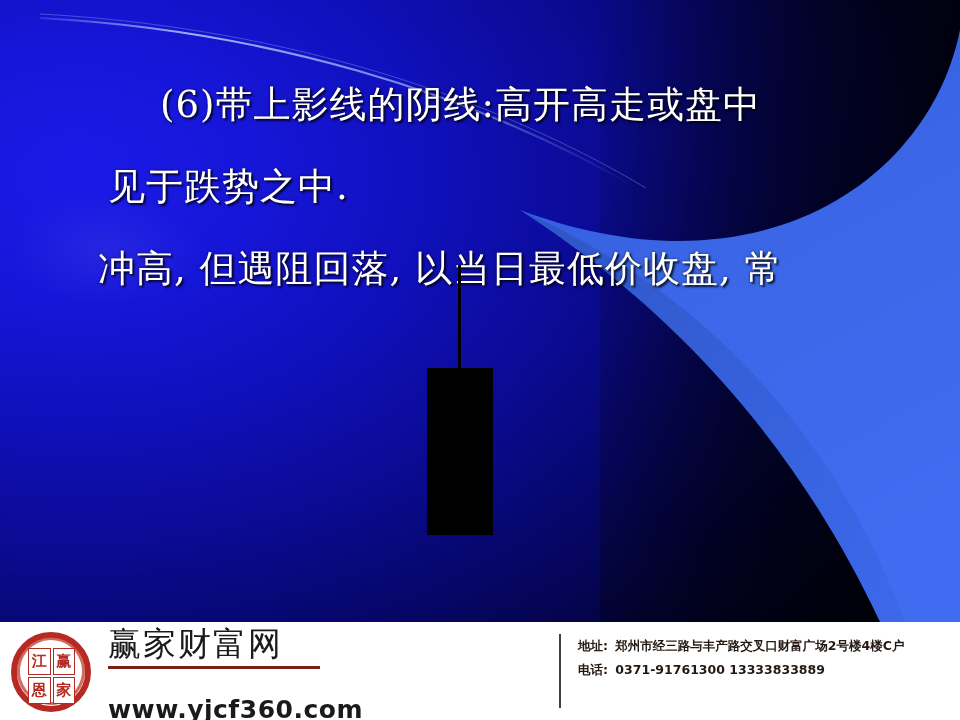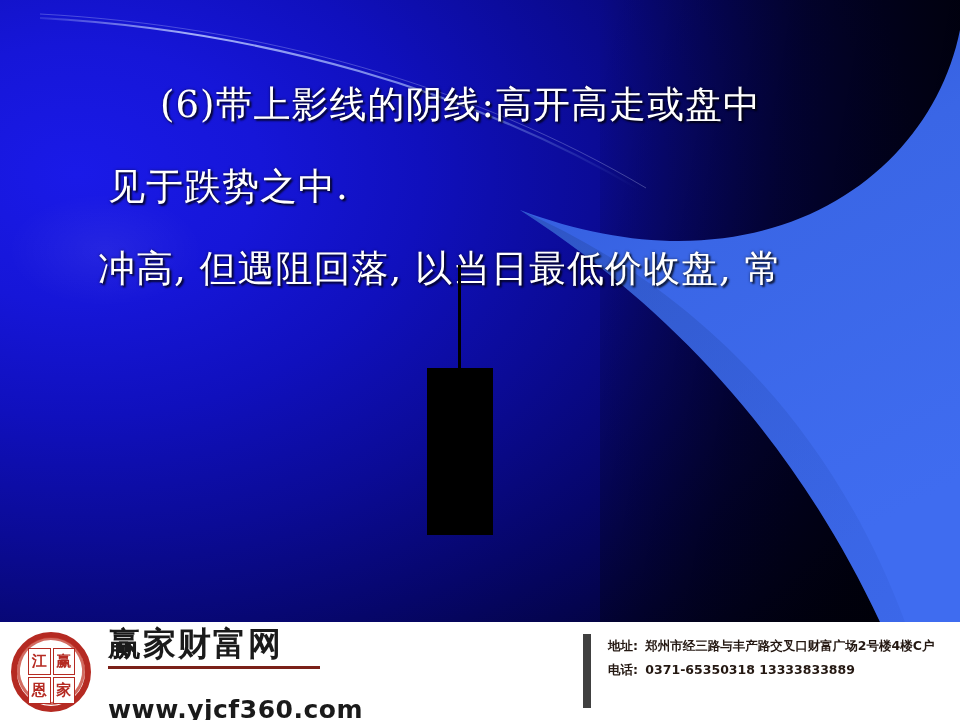--- a/index.html
+++ b/index.html
@@ -163,21 +163,21 @@
     align-items: center;
     justify-content: center;
     box-sizing: border-box;
   }
   .brand {
     margin-left: 8px;
   }
   .brand-name {
     font-family: "DejaVu Sans", "Liberation Sans", sans-serif;
     font-size: 33px;
-    font-weight: bold;
+    font-weight: normal;
     color: #1a1a1a;
     line-height: 38px;
     letter-spacing: 2px;
   }
   .brand-rule {
     height: 3px;
     background: #7a2018;
     margin: 3px 0 2px 0;
     width: 212px;
   }
@@ -186,24 +186,24 @@
     font-size: 25px;
     font-weight: bold;
     color: #1a1a1a;
     line-height: 29px;
     letter-spacing: 0.5px;
     margin-top: 26px;
   }
 
   .contact {
     position: absolute;
-    left: 583px;
+    left: 559px;
     top: 12px;
     padding-left: 17px;
-    border-left: 8px solid #404040;
+    border-left: 2px solid #404040;
     height: 74px;
     box-sizing: border-box;
   }
   .contact-row {
     font-family: "DejaVu Sans", "Liberation Sans", sans-serif;
     font-size: 12.5px;
     font-weight: bold;
     color: #241812;
     line-height: 24px;
     white-space: nowrap;
@@ -287,18 +287,18 @@
       </div>
     </div>
 
     <div class="contact">
       <div class="contact-row">
         <span class="lbl">地址:</span>
         <span>郑州市经三路与丰产路交叉口财富广场2号楼4楼C户</span>
       </div>
       <div class="contact-row">
         <span class="lbl">电话:</span>
-        <span>0371-65350318  13333833889</span>
+        <span>0371-91761300  13333833889</span>
       </div>
     </div>
 
   </div>
 </div>
 
 </body></html>

